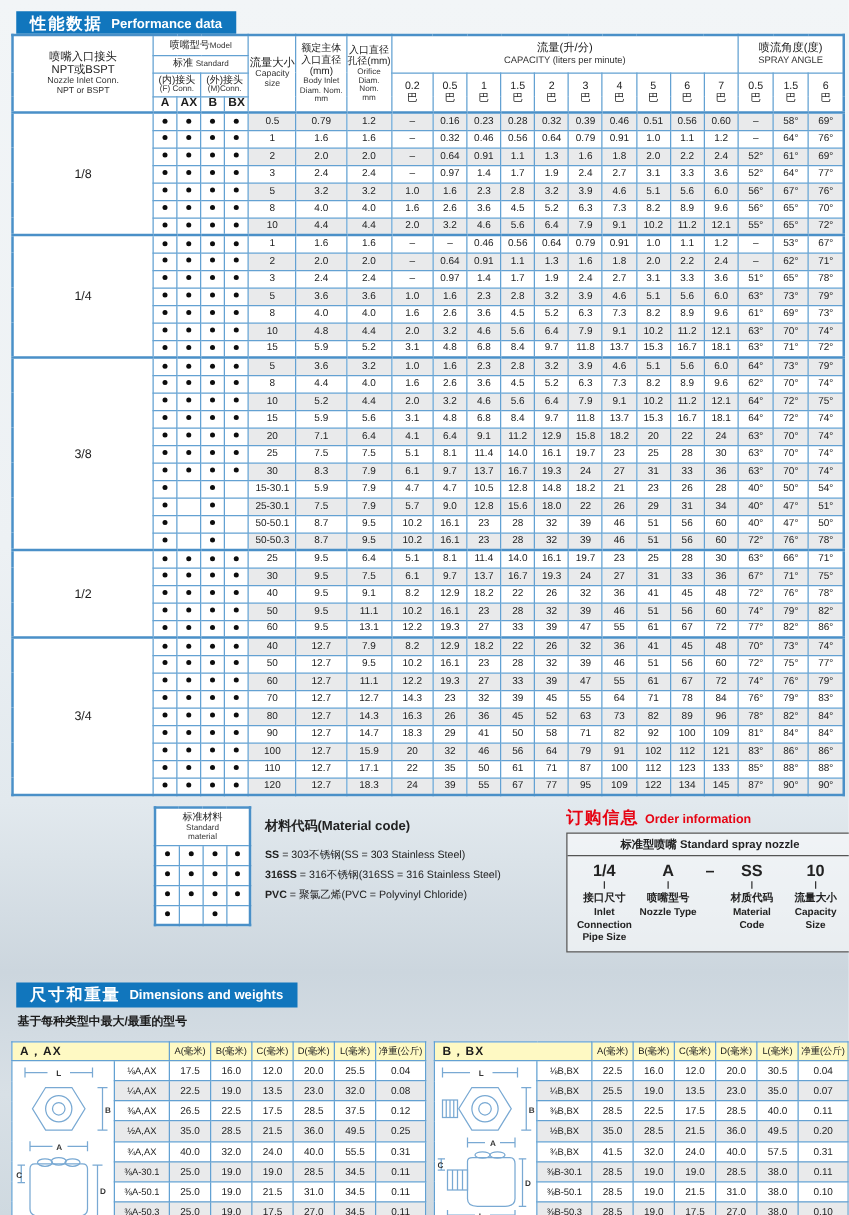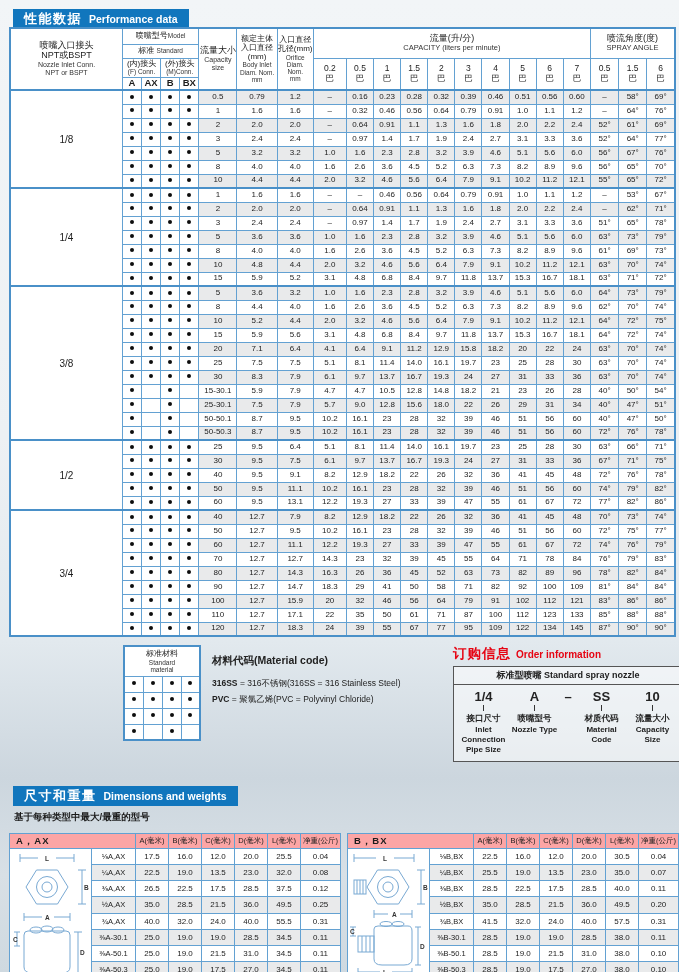--- a/index.html
+++ b/index.html
@@ -58,21 +58,21 @@
   #order .col .en { font-size:8px; font-weight:bold; line-height:1.25; }
   #order .dashcol { width:16px; text-align:center; font-size:13px; font-weight:bold; }
 
   
   #dims-note { position:absolute; left:14px; top:811px; font-size:9.5px; font-weight:bold; color:#1a1a1a; }
   .dims-wrap { position:absolute; top:833px; }
   #dims0 { left:9px; } #dims1 { left:347px; }
   table.dims { border-collapse:collapse; table-layout:fixed; background:#fff; border:1px solid #4a90c8; }
   .dims th, .dims td { border:1px solid #63a1d2; font-size:8px; text-align:center; padding:0; color:#1c1c1c; }
   .dims thead tr { height:15px; }
-  .dims thead th { background:#fca5a5; font-weight:normal; font-size:7.5px; }
+  .dims thead th { background:#fef9c3; font-weight:normal; font-size:7.5px; }
   .dims thead th.tname { font-weight:bold; font-size:9.5px; text-align:left; padding-left:6px; letter-spacing:1px; }
   .dims tbody tr { height:15px; }
   .dims tbody tr.shade2 td { background:#e9eaeb; }
   .dims td.diag { background:#fff !important; vertical-align:top; }
   .dims td.dlabel { font-size:7.5px; white-space:nowrap;margin-left:48px; }
   .diag svg { display:block; margin:2px auto 0 auto; }
   .dsvg line, .dsvg polygon, .dsvg rect, .dsvg circle, .dsvg ellipse, .dsvg path { stroke:#79a9d3; stroke-width:1; fill:none; }
   .dsvg text { fill:#333; font-size:6.5px; font-weight:bold; stroke:none; font-family:"Liberation Sans",sans-serif; }
 </style>
 </head>
@@ -1122,20 +1122,21 @@
           <td class="dot-cell"></td>
           <td class="dot-cell"><span class="dot"></span></td>
           <td class="dot-cell"></td>
         </tr>
       </tbody>
   </table>
 </div>
 <div id="mat-text">
   <div class="title">材料代码(Material code)</div>
   <div id="mat-lines">
+      <div class="line"><span class="code">SS</span><span> = 303不锈钢(SS = 303 Stainless Steel)</span></div>
       <div class="line"><span class="code">316SS</span><span> = 316不锈钢(316SS = 316 Stainless Steel)</span></div>
       <div class="line"><span class="code">PVC</span><span> = 聚氯乙烯(PVC = Polyvinyl Chloride)</span></div>
     </div>
 </div>
 
 <div id="order">
   <div class="title">
     <span class="zh">订购信息</span>
     <span class="en">Order information</span>
   </div>

